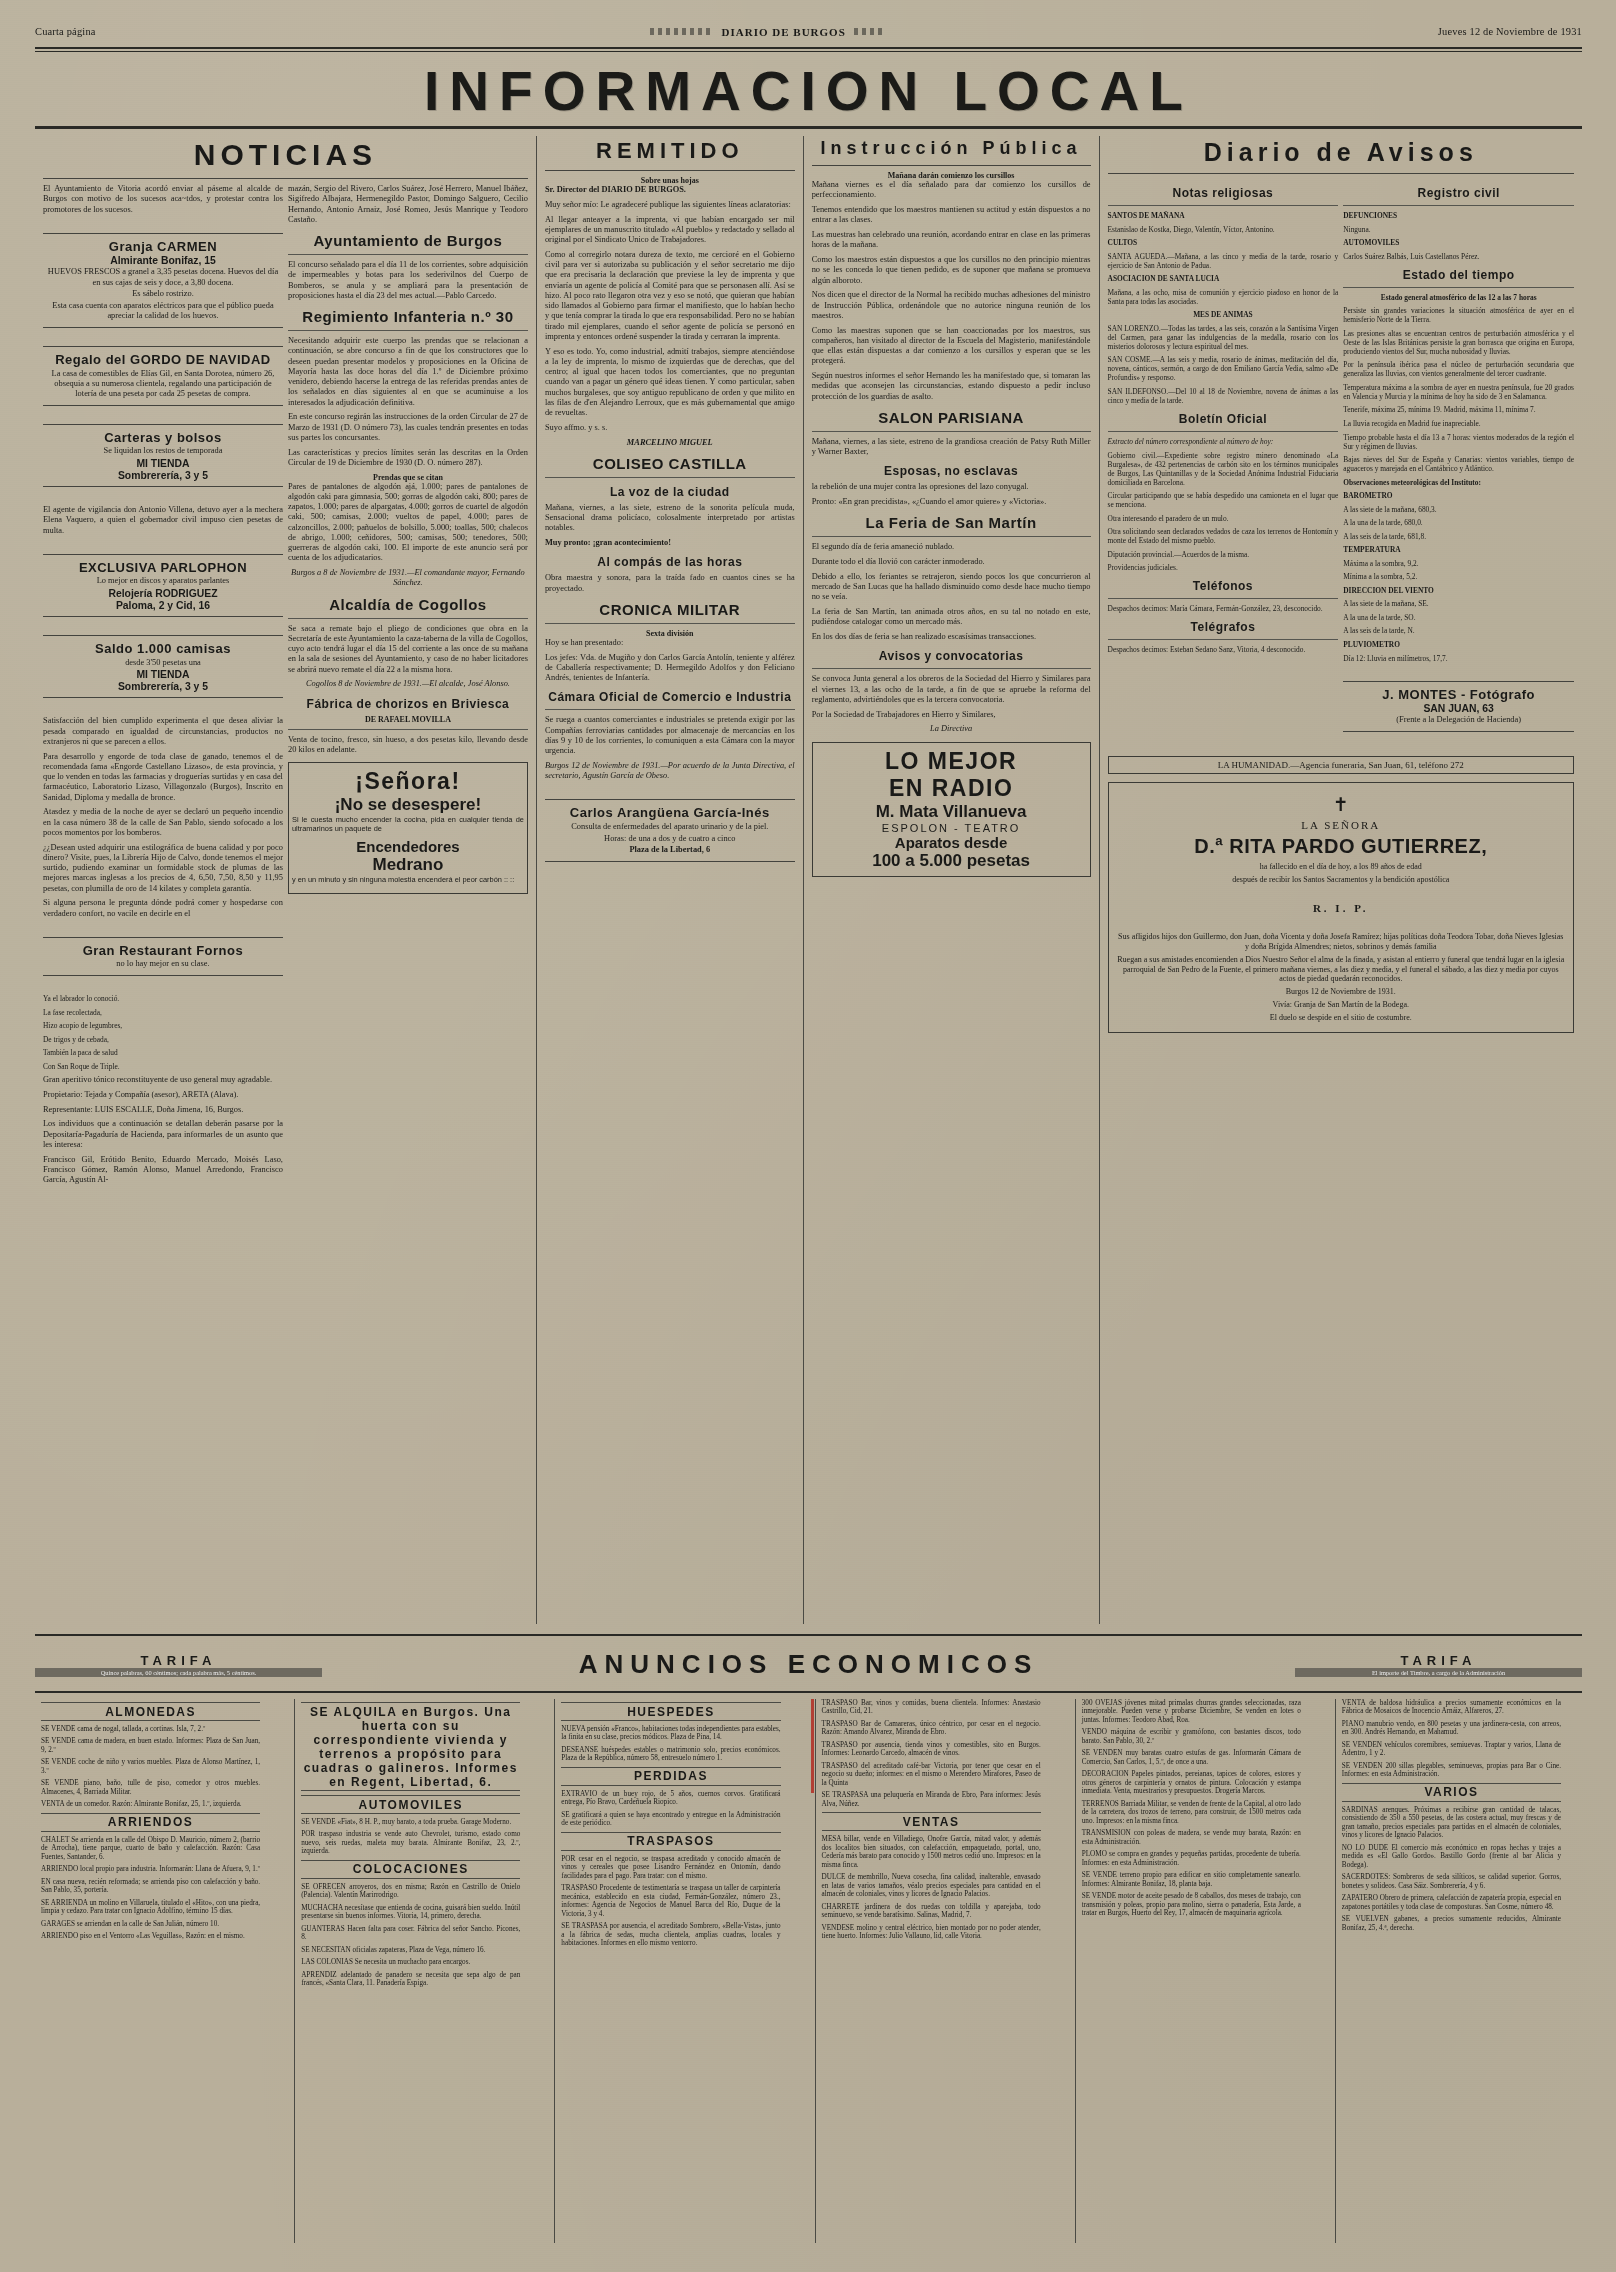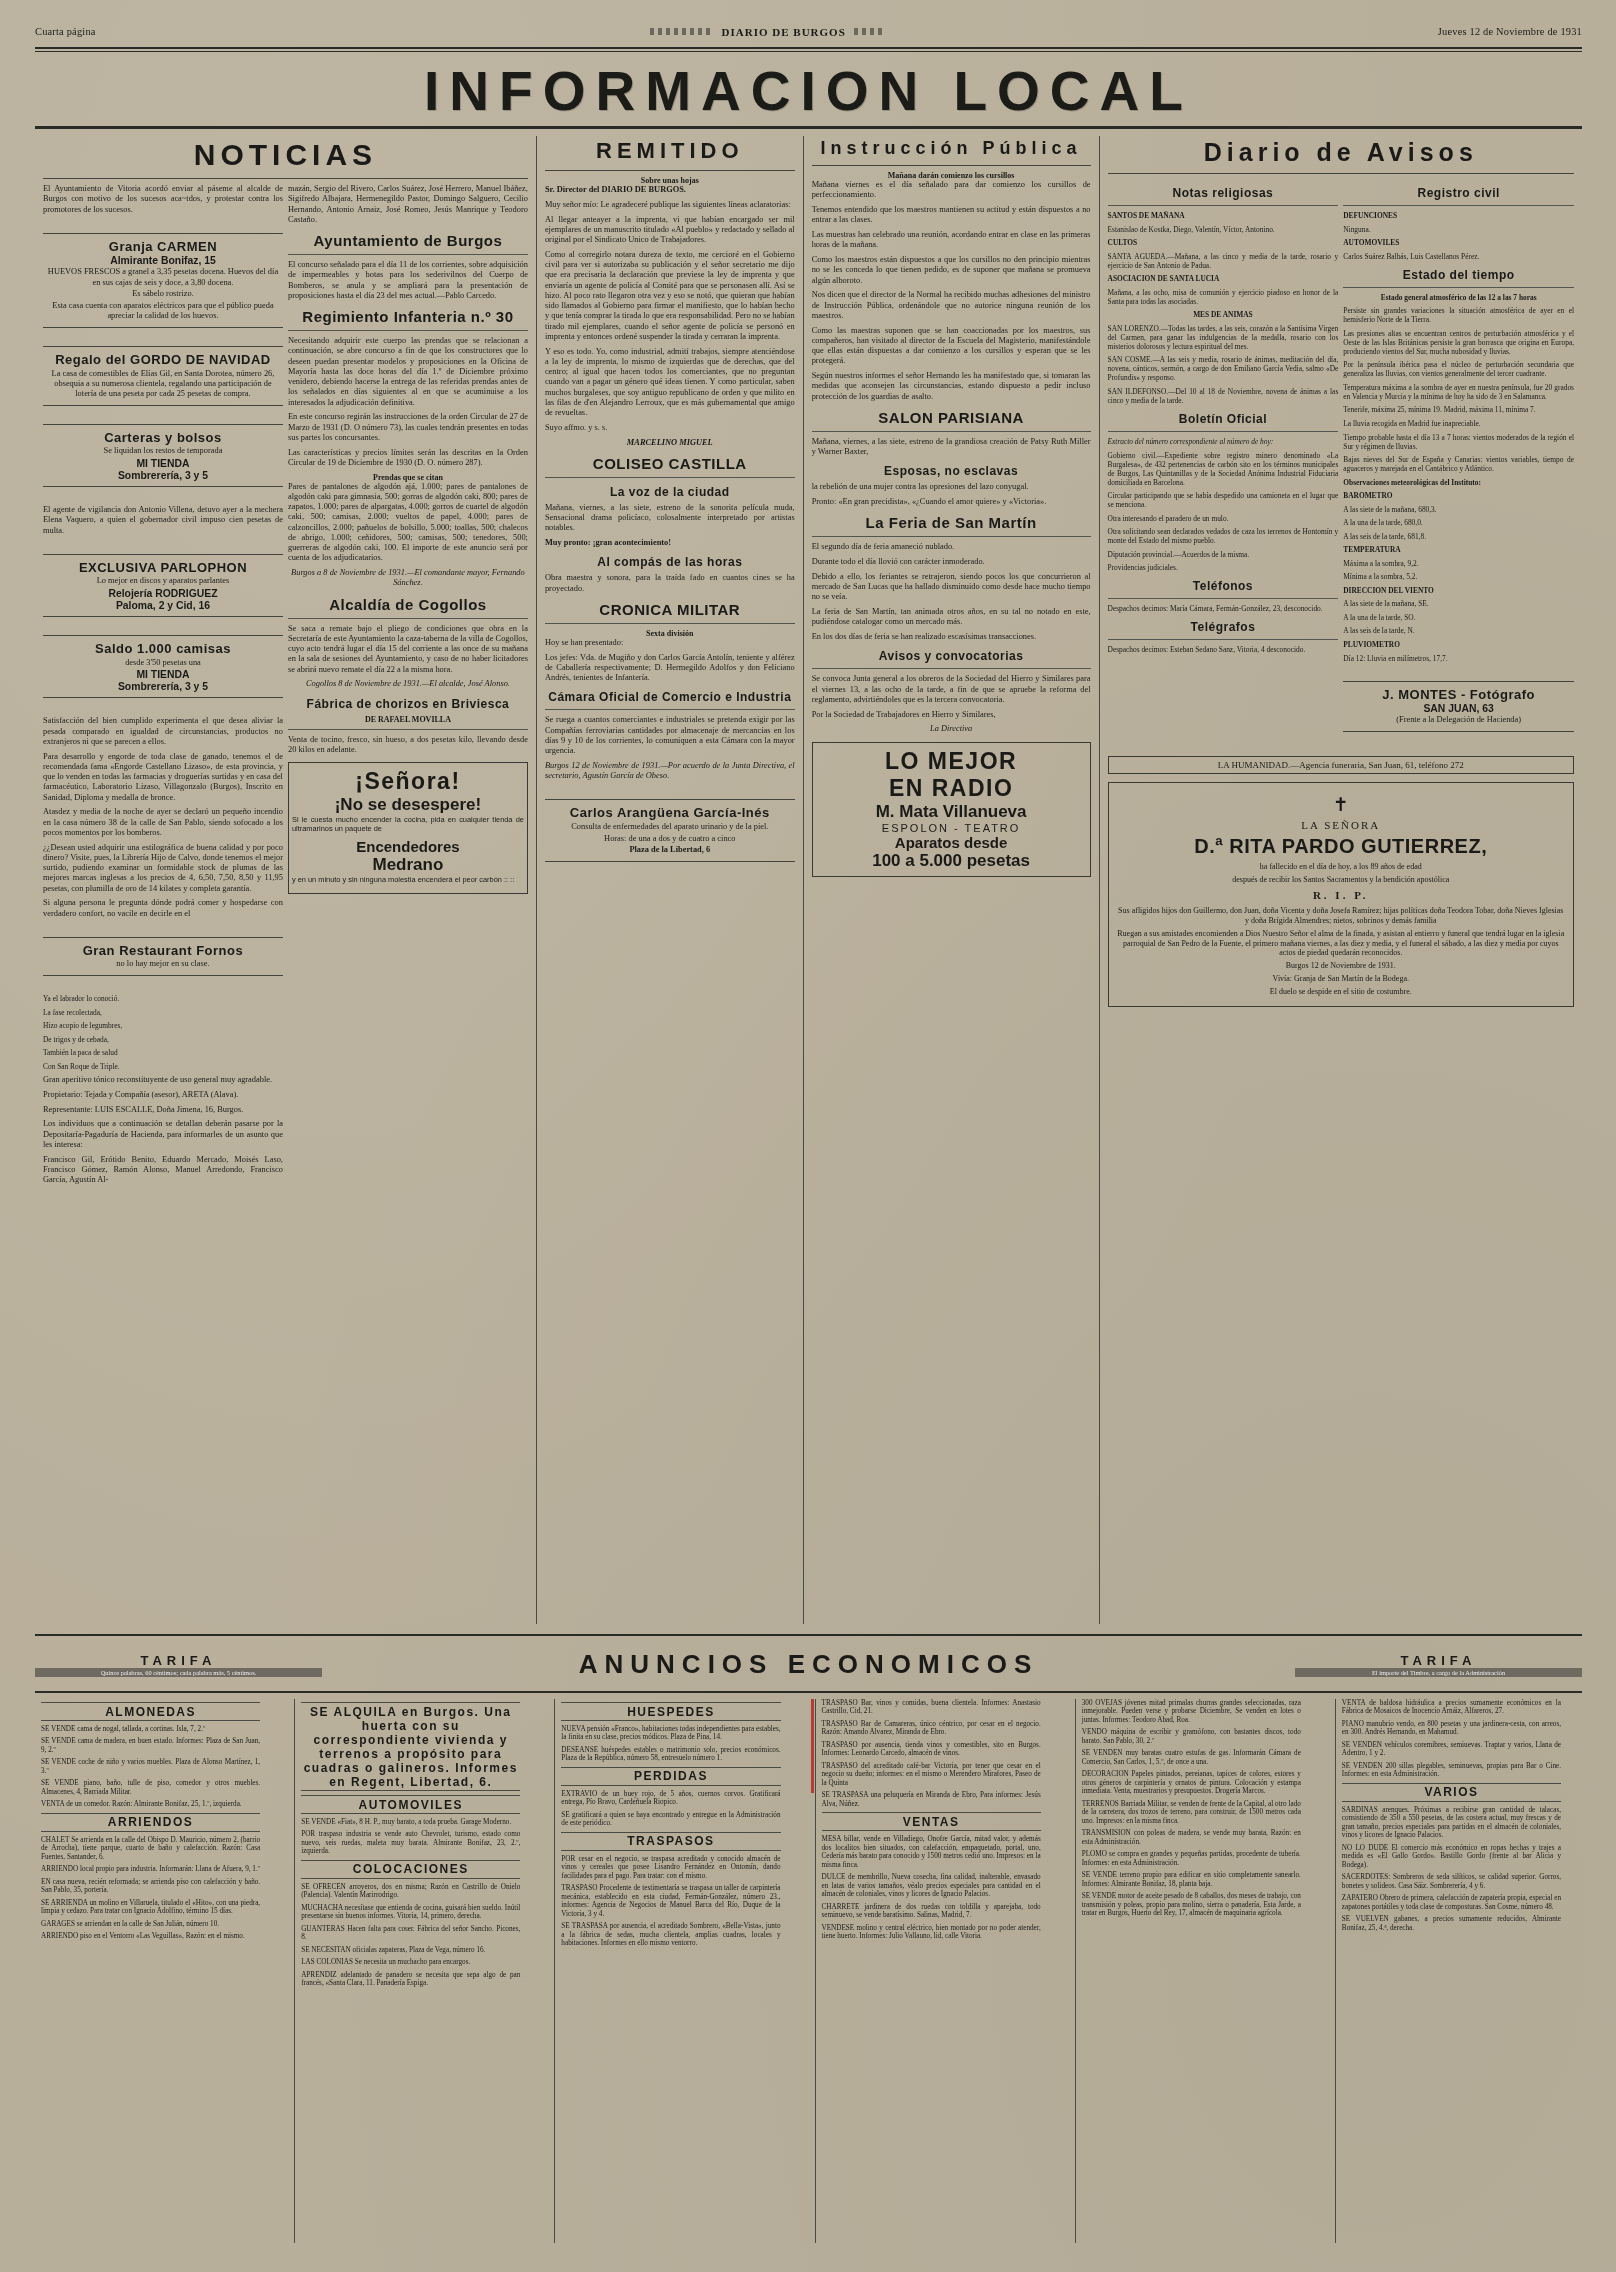--- a/index.html
+++ b/index.html
@@ -101,21 +101,21 @@
   .bigad .l2{font-size:17px;font-weight:bold;}
   .bigad .l3{font-size:11px;letter-spacing:2px;}
   .bigad .l4{font-size:15px;font-weight:bold;}
   .bigad .l5{font-size:17px;font-weight:bold;}
 
   .framebox{border:1.5px double #3a3a35;padding:7px 8px;margin-top:8px;text-align:center;}
   .framebox .cross{font-size:19px;margin:3px 0;}
   .framebox .name{font-family:"Liberation Sans",sans-serif;font-weight:bold;font-size:20px;letter-spacing:0.5px;margin:4px 0;}
   .framebox .senora{font-size:11px;letter-spacing:2px;margin-bottom:1px;}
   .framebox p{text-align:center;font-size:8px;margin:3px 0;}
-  .framebox .rip{font-weight:bold;letter-spacing:3px;font-size:11px;margin:5px 0;}
+  .framebox .rip{font-weight:bold;letter-spacing:3px;font-size:11px;margin:18px 0;}
 
   .funer{border:1px solid #3a3a35;text-align:center;font-size:9px;padding:3px;margin:6px 0;}
 
   
   .rule.r4{top:1634px;height:2px;}
   .anunband{
     position:absolute;left:35px;right:35px;top:1642px;height:45px;
     display:flex;align-items:center;justify-content:space-between;
   }
   .anunband h2{

